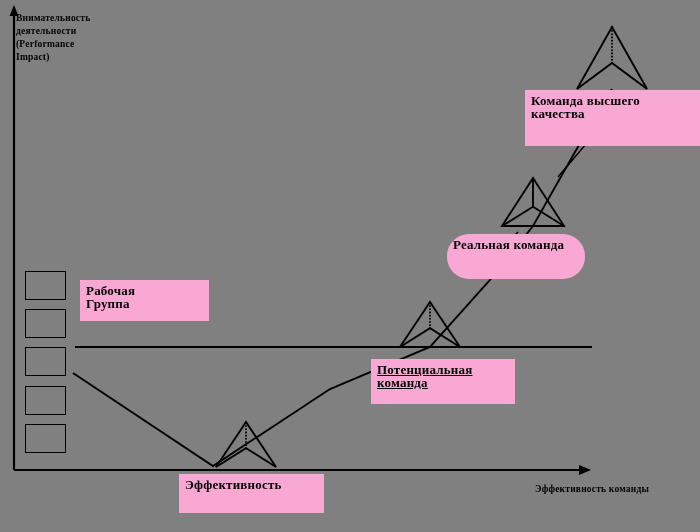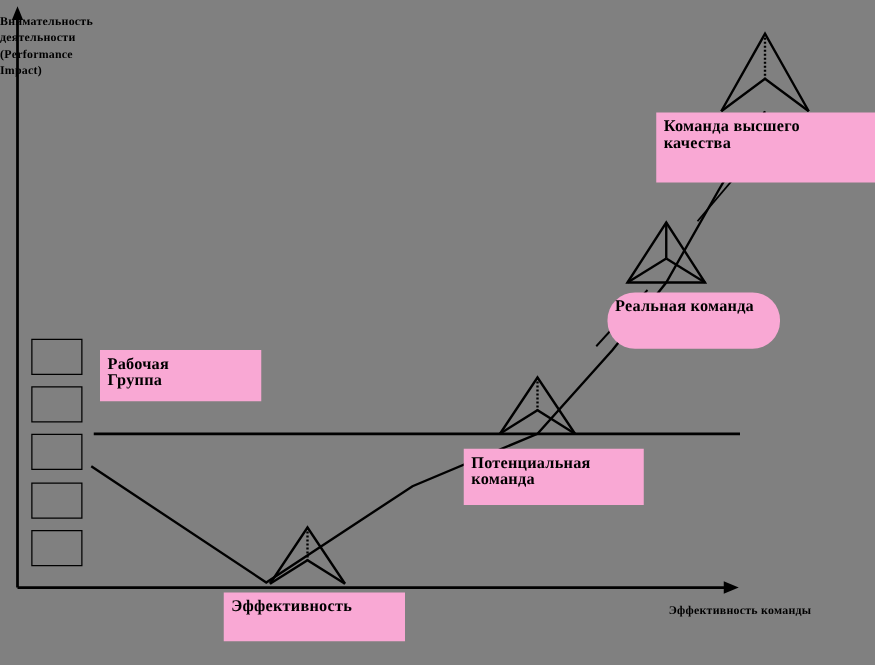--- a/index.html
+++ b/index.html
@@ -98,21 +98,21 @@
           <line x1="612" y1="27" x2="612" y2="62.96" stroke="#000000" stroke-width="1.9" stroke-dasharray="1.6 1.6"></line>
         </g>
       </g>
     <g id="connectors-group">
         <line x1="477" y1="277" x2="518" y2="232" stroke="#000000" stroke-width="1.5"></line>
         <line x1="558" y1="177" x2="586" y2="144" stroke="#000000" stroke-width="1.5"></line>
         <line x1="375" y1="399" x2="414" y2="363" stroke="#000000" stroke-width="1.5"></line>
       </g>
   </svg>
 
-  <div class="axis-label" id="y-axis-label" style="left:0; top:12px; width:95px;">Внимательность
+  <div class="axis-label" id="y-axis-label" style="left:16px; top:12px; width:95px;">Внимательность
 деятельности
 (Performance
 Impact)</div>
 
   <div class="axis-label" id="x-axis-label" style="left:487px; top:483px; width:210px;text-align:center;">Эффективность команды</div>
 
   <div id="stack-boxes-layer">
       <div class="stack-box" style="left: 25px; top: 271px; width: 41px; height: 29px;"></div>
       <div class="stack-box" style="left: 25px; top: 309px; width: 41px; height: 29px;"></div>
       <div class="stack-box" style="left: 25px; top: 347px; width: 41px; height: 29px;"></div>
@@ -120,24 +120,24 @@
       <div class="stack-box" style="left: 25px; top: 424px; width: 41px; height: 29px;"></div>
     </div>
   <div id="labels-layer">
       <div class="lbl-box" style="left: 80px; top: 251px; width: 129px; height: 41px; margin-top: 29px;">
         <div style="white-space: pre-line;">Рабочая
 Группа</div>
       </div>
       <div class="lbl-box" style="left: 179px; top: 474px; width: 145px; height: 39px;">
         <div style="white-space: pre-line;">Эффективность</div>
       </div>
-      <div class="lbl-box" style="left: 371px; top: 359px; width: 144px; height: 45px;">
+      <div class="lbl-box" style="left: 371px; top: 359px; width: 144px; height: 45px; text-decoration: underline;">
         <div style="white-space: pre-line;">Потенциальная команда</div>
       </div>
-      <div class="lbl-box" style="left: 486px; top: 234px; width: 138px; height: 45px; border-radius: 22px;">
+      <div class="lbl-box" style="left: 447px; top: 234px; width: 138px; height: 45px; border-radius: 22px;">
         <div style="white-space: pre-line;">Реальная команда</div>
       </div>
       <div class="lbl-box" style="left: 525px; top: 90px; width: 176px; height: 56px;">
         <div style="white-space: pre-line;">Команда высшего качества</div>
       </div>
     </div>
 
 </div>
 
 </body></html>

